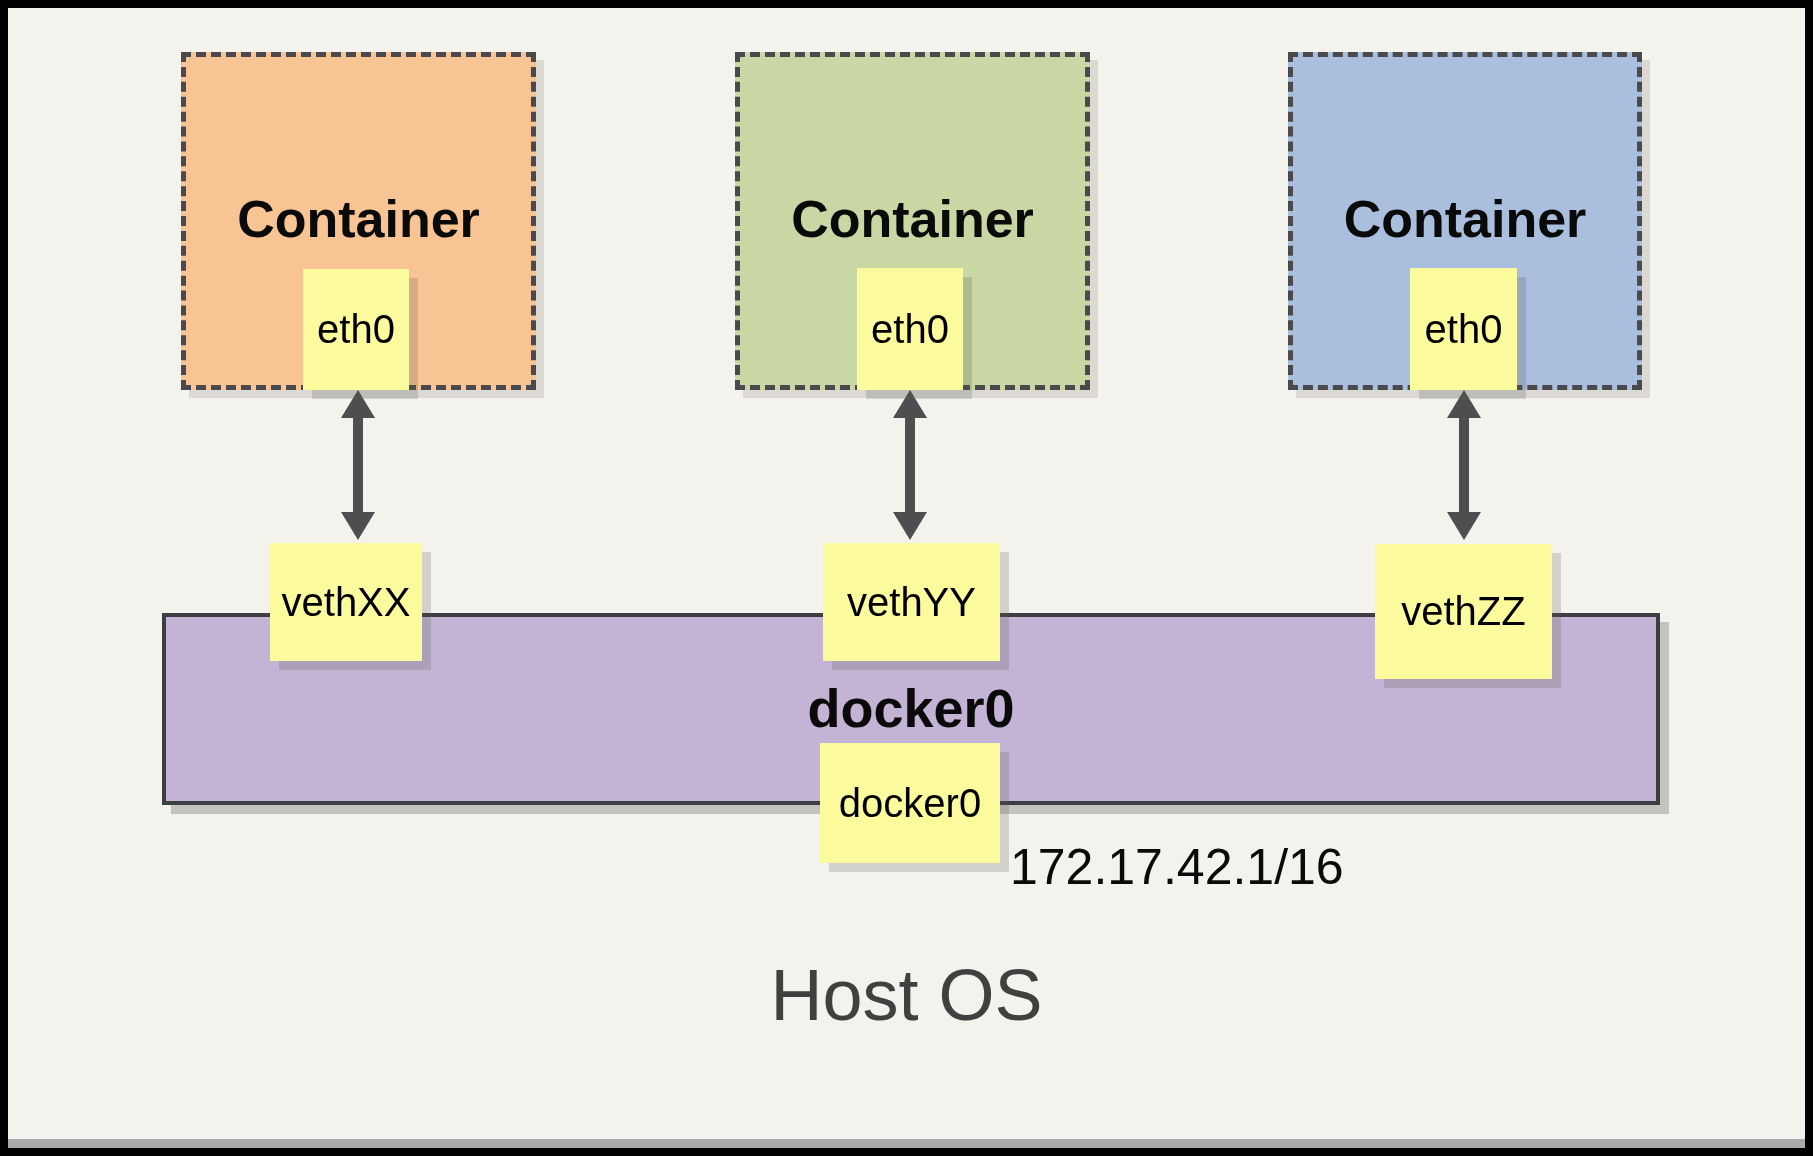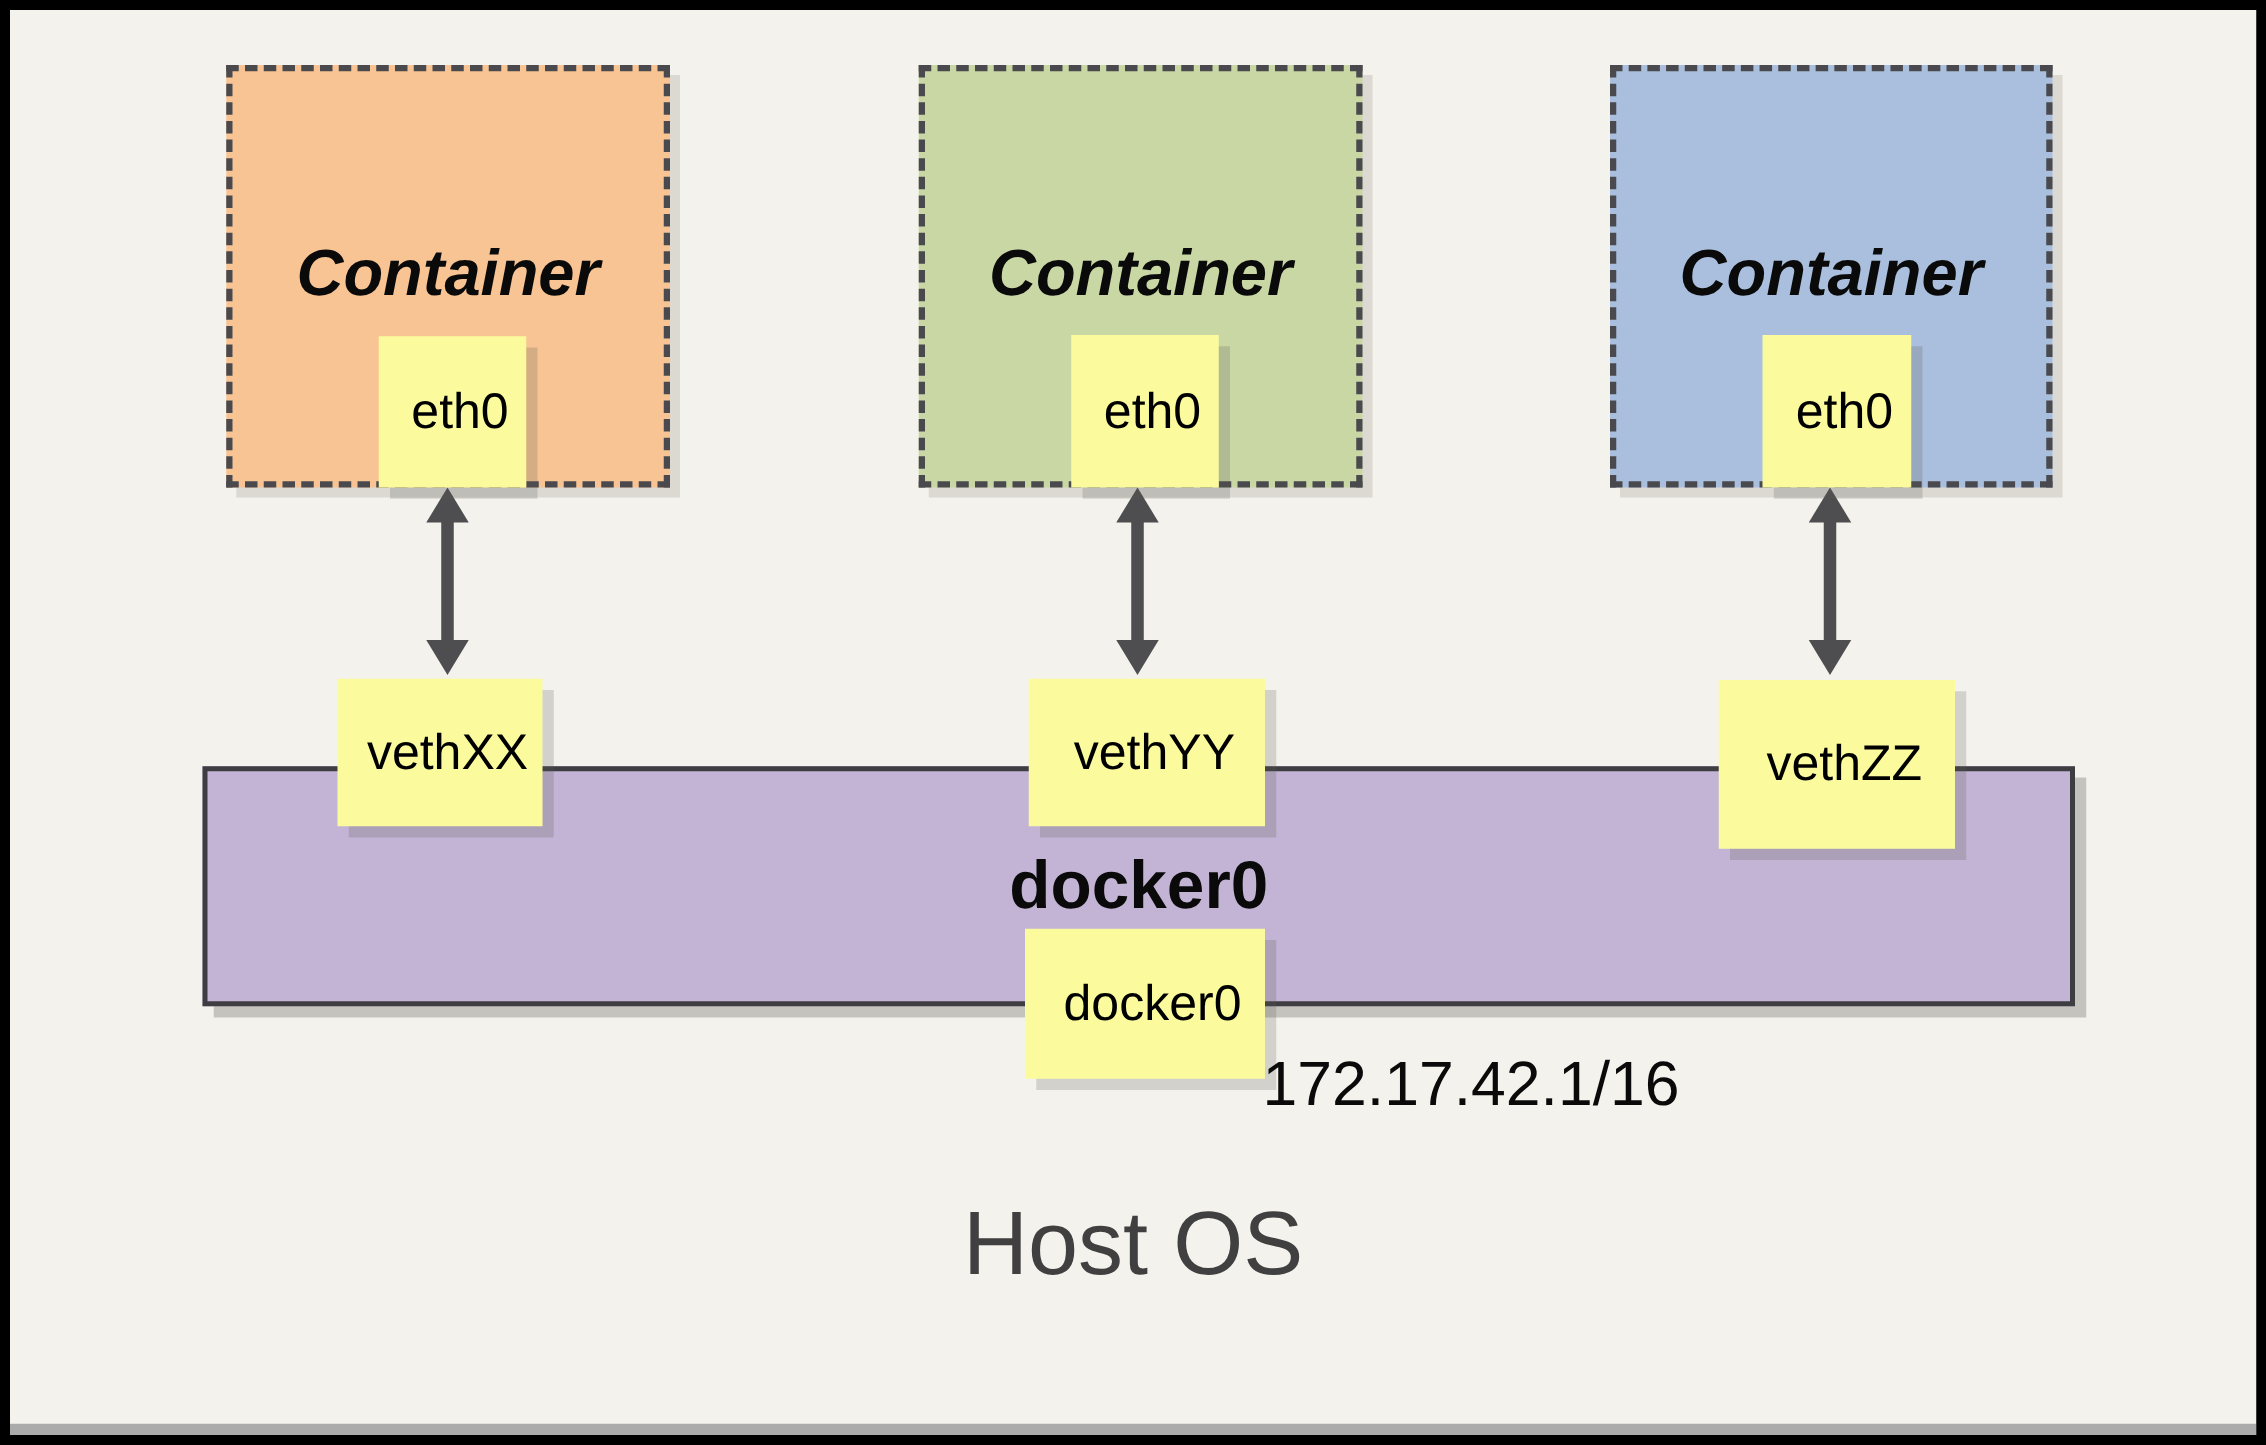--- a/index.html
+++ b/index.html
@@ -35,21 +35,20 @@
 
   
   .container-box {
     position: absolute;
     top: 52px;
     height: 338px;
     border: 5px dashed #4A4A4E;
     box-sizing: border-box;
     box-shadow: 8px 8px 0 rgba(110,108,100,0.18);
     z-index: 1;
-    font-style: italic;
   }
   .c1 { left: 181px;  width: 355px; }
   .c2 { left: 735px;  width: 355px; }
   .c3 { left: 1288px; width: 354px; }
 
   .container-title {
     position: absolute;
     top: 134px;
     left: 0;
     width: 100%;
@@ -63,21 +62,20 @@
   
   .ifbox {
     position: absolute;
     display: flex;
     align-items: center;
     justify-content: center;
     font-size: 40px;
     color: #000000;
     box-shadow: 9px 9px 0 rgba(90,90,85,0.22);
     z-index: 5;
-    padding-left: 12px;
   }
   .e1 { left: 303px;  top: 269px; width: 106px; height: 121px; }
   .e2 { left: 857px;  top: 268px; width: 106px; height: 122px; }
   .e3 { left: 1410px; top: 268px; width: 107px; height: 122px; }
   .v1 { left: 270px;  top: 543px; width: 152px; height: 118px; }
   .v2 { left: 823px;  top: 543px; width: 177px; height: 118px; }
   .v3 { left: 1375px; top: 544px; width: 177px; height: 135px; }
   .dkr { left: 820px; top: 743px; width: 180px; height: 120px; }
 
   

